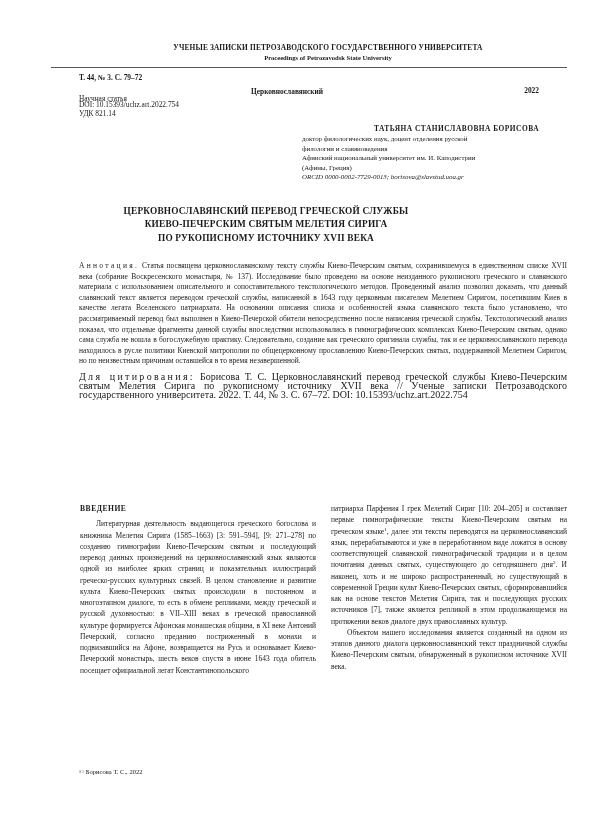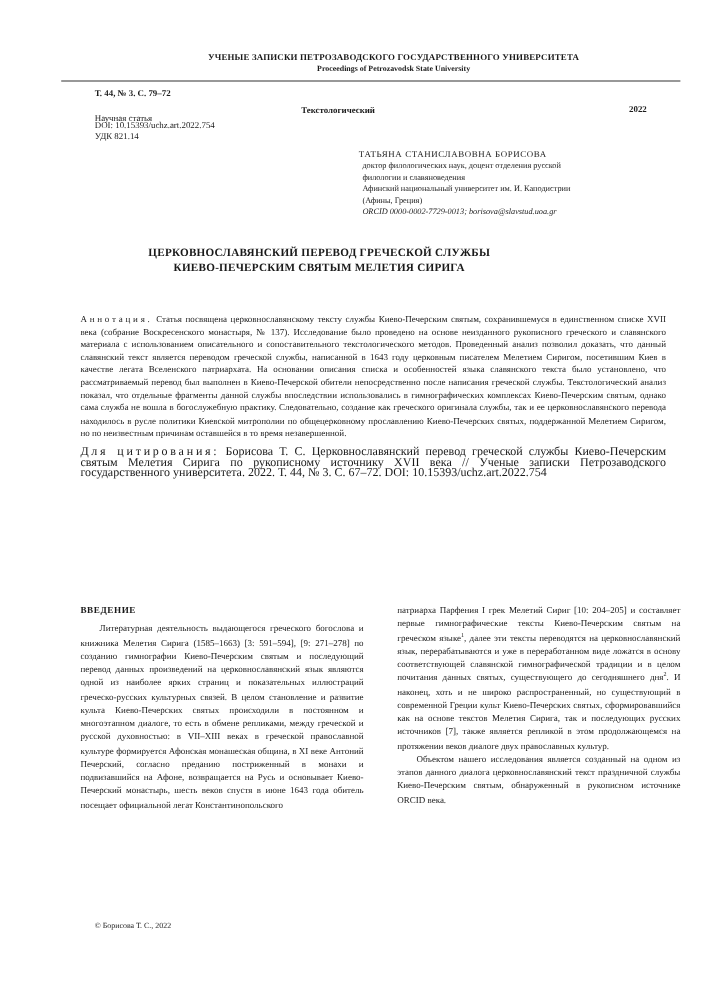--- a/index.html
+++ b/index.html
@@ -11,80 +11,81 @@
   .journal-sub { left: 0; width: 600px; top: 54px; text-align: center; font-weight: bold; font-size: 6.6px; }
   .rule { left: 51px; width: 488px; top: 67px; height: 1px; background: #555; }
   .meta { left: 51px; font-size: 7.4px; }
   .vol { top: 73px; font-weight: bold; }
   .year { top: 86px; right: 61px; font-weight: bold; font-size: 7.4px; }
   .type { top: 94px; }
   .section { top: 87px; left: 223px; font-weight: bold; font-size: 7.4px; }
   .doi { top: 100px; }
   .udk { top: 109px; }
   .author-block { right: 61px; top: 124px; width: 240px; font-size: 6.9px; line-height: 9.4px; }
-  .author-name { font-weight: normal; font-size: 7.4px; letter-spacing: 0.5px; margin-bottom: 1px; }
+  .author-name { text-align: right; font-weight: bold; font-size: 7.4px; letter-spacing: 0.5px; margin-bottom: 1px; }
   .author-line { text-align: left; padding-left: 3px; }
   .orcid { font-style: italic; }
   .title { left: 0; width: 476px; top: 205px; text-align: center; font-weight: bold;
            font-size: 9.3px; line-height: 13.4px; letter-spacing: 0.2px; }
-  .abstract { left: 39px; width: 488px; top: 261px; font-size: 7.5px; line-height: 10.6px; text-align: justify; }
+  .abstract { left: 51px; width: 488px; top: 261px; font-size: 7.5px; line-height: 10.6px; text-align: justify; }
   .spaced { letter-spacing: 2.3px; }
   .kw { margin-top: 1px; line-height: 10.2px; }
   .cite { margin-top: 6px; font-size: 10px; line-height: 8.8px; }
   .col { top: 503px; width: 236px; font-size: 7.5px; line-height: 11.25px; text-align: justify; }
-  .col-left { left: 39px; }
+  .col-left { left: 52px; }
   .col-right { left: 303px; }
   .h-intro { font-weight: bold; font-size: 7.6px; letter-spacing: 0.5px; margin-bottom: 4px; }
   .para { text-indent: 16px; margin: 0; }
   .para-cont { margin: 0; }
   sup { font-size: 5px; line-height: 0; }
   .copyright { left: 51px; top: 768px; font-size: 6.6px; }
 </style>
 </head>
 <body>
 
 <div class="abs journal-title">УЧЕНЫЕ ЗАПИСКИ ПЕТРОЗАВОДСКОГО ГОСУДАРСТВЕННОГО УНИВЕРСИТЕТА</div>
 <div class="abs journal-sub">Proceedings of Petrozavodsk State University</div>
 <div class="abs rule"></div>
 
 <div class="abs meta vol">Т. 44, № 3. С. 79–72</div>
 <div class="abs year">2022</div>
 <div class="abs meta type">Научная статья</div>
-<div class="abs section">Текстологический</div>
+<div class="abs section">Церковнославянский</div>
 <div class="abs meta doi">DOI: 10.15393/uchz.art.2022.754</div>
 <div class="abs meta udk">УДК 821.14</div>
 
 <div class="abs author-block">
   <div class="author-name">ТАТЬЯНА СТАНИСЛАВОВНА БОРИСОВА</div>
   <div class="author-line">доктор филологических наук, доцент отделения русской</div>
   <div class="author-line">филологии и славяноведения</div>
   <div class="author-line">Афинский национальный университет им. И. Каподистрии</div>
   <div class="author-line">(Афины, Греция)</div>
   <div class="author-line orcid">ORCID 0000-0002-7729-0013; borisova@slavstud.uoa.gr</div>
 </div>
 
 <div class="abs title">
   <div>ЦЕРКОВНОСЛАВЯНСКИЙ ПЕРЕВОД ГРЕЧЕСКОЙ СЛУЖБЫ</div>
   <div>КИЕВО-ПЕЧЕРСКИМ СВЯТЫМ МЕЛЕТИЯ СИРИГА</div>
+  <div>ПО РУКОПИСНОМУ ИСТОЧНИКУ XVII ВЕКА</div>
 </div>
 
 <div class="abs abstract">
   <div>
     <span class="spaced">Аннотация.</span>
     <span>Статья посвящена церковнославянскому тексту службы Киево-Печерским святым, сохранившемуся в единственном списке XVII века (собрание Воскресенского монастыря, № 137). Исследование было проведено на основе неизданного рукописного греческого и славянского материала с использованием описательного и сопоставительного текстологического методов. Проведенный анализ позволил доказать, что данный славянский текст является переводом греческой службы, написанной в 1643 году церковным писателем Мелетием Сиригом, посетившим Киев в качестве легата Вселенского патриархата. На основании описания списка и особенностей языка славянского текста было установлено, что рассматриваемый перевод был выполнен в Киево-Печерской обители непосредственно после написания греческой службы. Текстологический анализ показал, что отдельные фрагменты данной службы впоследствии использовались в гимнографических комплексах Киево-Печерским святым, однако сама служба не вошла в богослужебную практику. Следовательно, создание как греческого оригинала службы, так и ее церковнославянского перевода находилось в русле политики Киевской митрополии по общецерковному прославлению Киево-Печерских святых, поддержанной Мелетием Сиригом, но по неизвестным причинам оставшейся в то время незавершенной.</span>
   </div>
   <div class="cite">
     <span class="spaced">Для цитирования:</span>
     <span>Борисова Т. С. Церковнославянский перевод греческой службы Киево-Печерским святым Мелетия Сирига по рукописному источнику XVII века // Ученые записки Петрозаводского государственного университета. 2022. Т. 44, № 3. С. 67–72. DOI: 10.15393/uchz.art.2022.754</span>
   </div>
 </div>
 
 <div class="abs col col-left">
   <div class="h-intro">ВВЕДЕНИЕ</div>
   <p class="para">Литературная деятельность выдающегося греческого богослова и книжника Мелетия Сирига (1585–1663) [3: 591–594], [9: 271–278] по созданию гимнографии Киево-Печерским святым и последующий перевод данных произведений на церковнославянский язык являются одной из наиболее ярких страниц и показательных иллюстраций греческо-русских культурных связей. В целом становление и развитие культа Киево-Печерских святых происходили в постоянном и многоэтапном диалоге, то есть в обмене репликами, между греческой и русской духовностью: в VII–XIII веках в греческой православной культуре формируется Афонская монашеская община, в XI веке Антоний Печерский, согласно преданию постриженный в монахи и подвизавшийся на Афоне, возвращается на Русь и основывает Киево-Печерский монастырь, шесть веков спустя в июне 1643 года обитель посещает официальной легат Константинопольского</p>
 </div>
 
 <div class="abs col col-right">
   <p class="para-cont"><span>патриарха Парфения I грек Мелетий Сириг [10: 204–205] и составляет первые гимнографические тексты Киево-Печерским святым на греческом языке</span><sup>1</sup><span>, далее эти тексты переводятся на церковнославянский язык, перерабатываются и уже в переработанном виде ложатся в основу соответствующей славянской гимнографической традиции и в целом почитания данных святых, существующего до сегодняшнего дня</span><sup>2</sup><span>. И наконец, хоть и не широко распространенный, но существующий в современной Греции культ Киево-Печерских святых, сформировавшийся как на основе текстов Мелетия Сирига, так и последующих русских источников [7], также является репликой в этом продолжающемся на протяжении веков диалоге двух православных культур.</span></p>
-  <p class="para">Объектом нашего исследования является созданный на одном из этапов данного диалога церковнославянский текст праздничной службы Киево-Печерским святым, обнаруженный в рукописном источнике ORCID века.</p>
+  <p class="para">Объектом нашего исследования является созданный на одном из этапов данного диалога церковнославянский текст праздничной службы Киево-Печерским святым, обнаруженный в рукописном источнике XVII века.</p>
 </div>
 
 <div class="abs copyright">© Борисова Т. С., 2022</div>
 
 </body></html>

